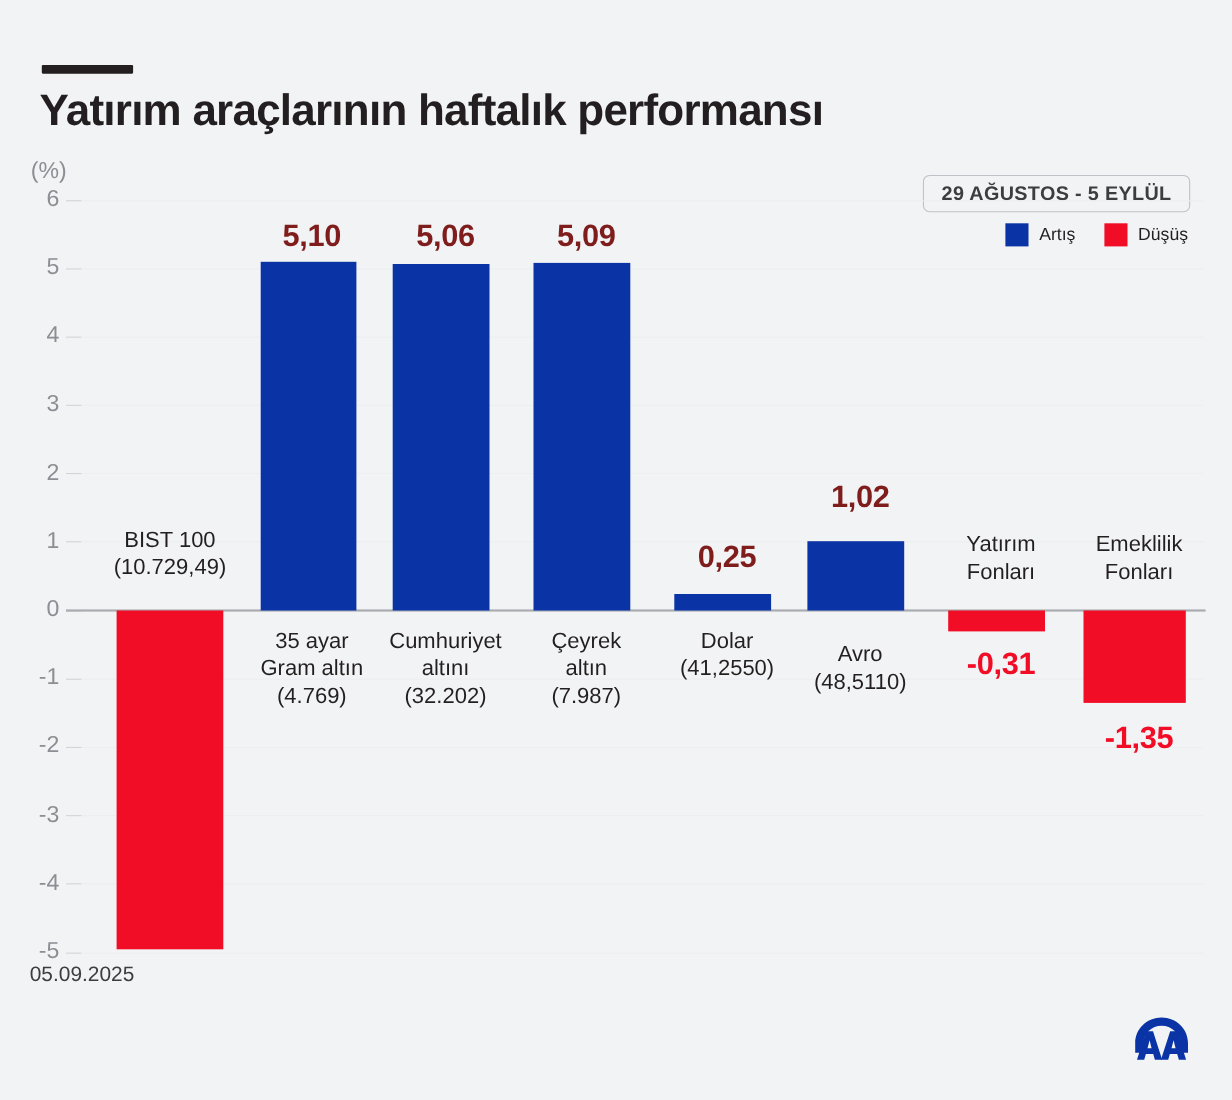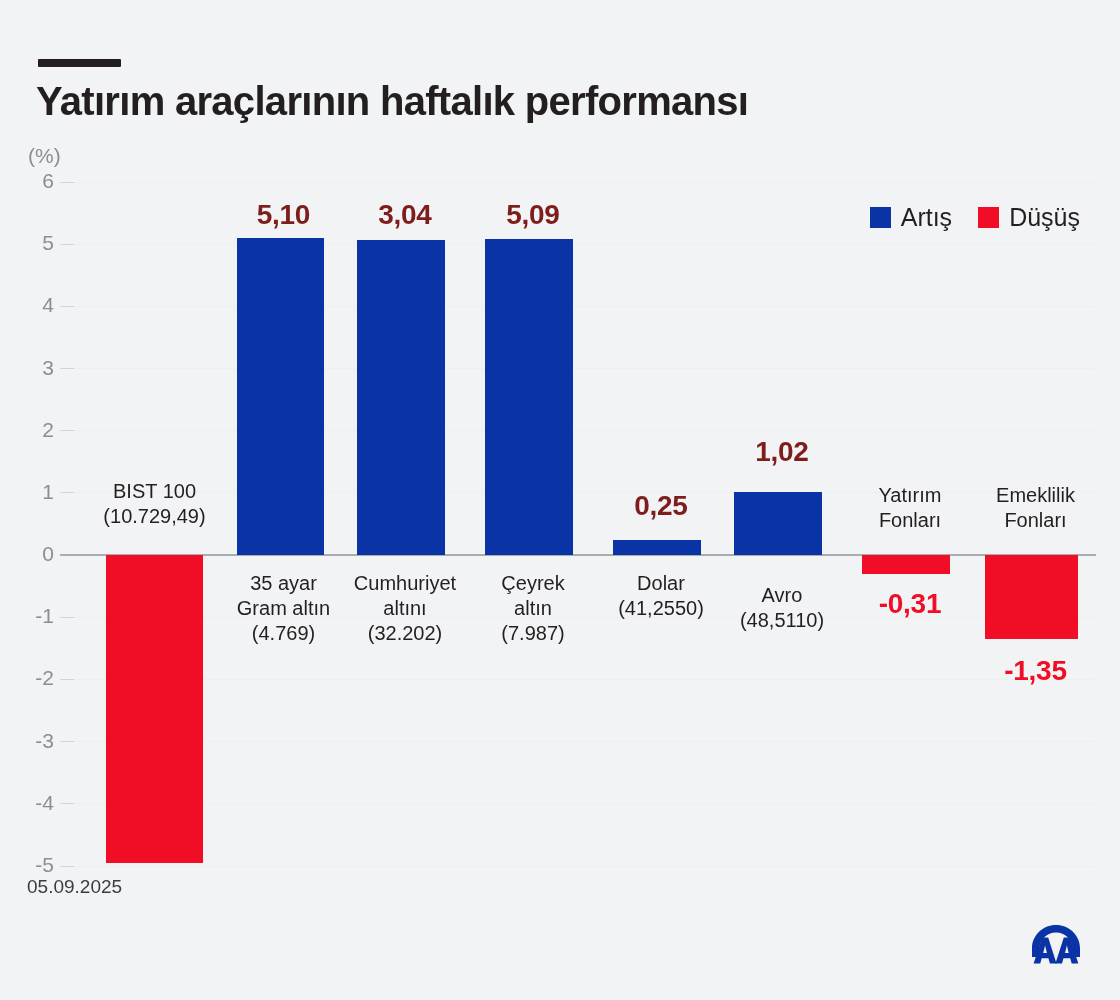--- a/index.html
+++ b/index.html
@@ -87,21 +87,21 @@
     gap: 10px;
   }
   .legend-swatch {
     width: 21px;
     height: 21px;
     display: block;
   }
   .legend-swatch.up   { background: #0a33a6; }
   .legend-swatch.down { background: #f20d27; }
   .legend-text {
-    font-size: 25px;
+    font-size: 16px;
     color: #231f20;
     font-weight: 400;
     white-space: nowrap;
   }
 
   
   .plot {
     position: absolute;
     left: 0;
     top: 0;
@@ -182,20 +182,21 @@
 </style>
 </head>
 <body>
 
 <div id="infographic">
 
   <div class="rule"></div>
   <div class="title">Yatırım araçlarının haftalık performansı</div>
   <div class="unit-label">(%)</div>
 
+  <div class="date-badge">29 AĞUSTOS - 5 EYLÜL</div>
 
   <div class="legend">
     <div class="legend-item">
       <span class="legend-swatch up"></span>
       <span class="legend-text">Artış</span>
     </div>
     <div class="legend-item">
       <span class="legend-swatch down"></span>
       <span class="legend-text">Düşüş</span>
     </div>
@@ -240,21 +241,21 @@
       <div class="zero-line" style="top: 554.091px;"></div>
       <div class="bar down" style="left: 106px; width: 97px; top: 555.091px; height: 307.8px;"></div>
       <div class="cat-label" style="left: 56px; top: 479px; width: 197px;">BIST 100
 (10.729,49)</div>
       <div class="bar up" style="left: 237px; width: 87px; top: 237.964px; height: 317.127px;"></div>
       <div class="bar-value up" style="left: 190px; top: 199px; width: 187px;">5,10</div>
       <div class="cat-label" style="left: 190px; top: 571px; width: 187px;">35 ayar
 Gram altın
 (4.769)</div>
       <div class="bar up" style="left: 357px; width: 88px; top: 240.451px; height: 314.64px;"></div>
-      <div class="bar-value up" style="left: 311px; top: 199px; width: 188px;">3,04</div>
+      <div class="bar-value up" style="left: 311px; top: 199px; width: 188px;">5,06</div>
       <div class="cat-label" style="left: 311px; top: 571px; width: 188px;">Cumhuriyet
 altını
 (32.202)</div>
       <div class="bar up" style="left: 485px; width: 88px; top: 238.585px; height: 316.505px;"></div>
       <div class="bar-value up" style="left: 439px; top: 199px; width: 188px;">5,09</div>
       <div class="cat-label" style="left: 439px; top: 571px; width: 188px;">Çeyrek
 altın
 (7.987)</div>
       <div class="bar up" style="left: 613px; width: 88px; top: 539.545px; height: 15.5455px;"></div>
       <div class="bar-value up" style="left: 567px; top: 490px; width: 188px;">0,25</div>

